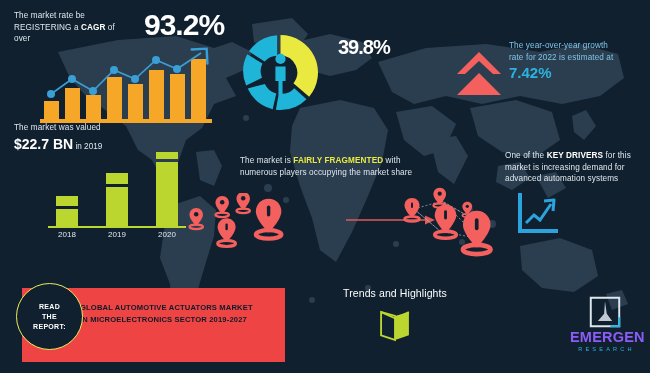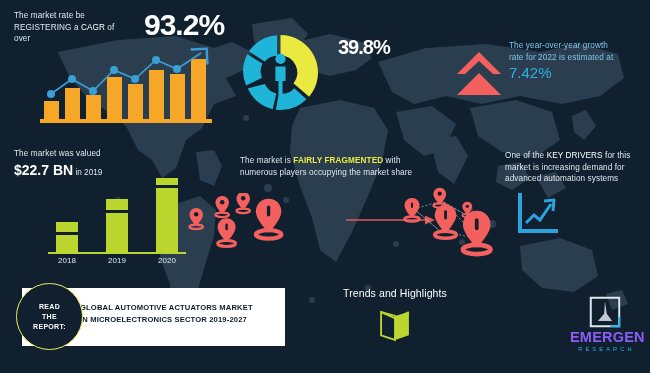--- a/index.html
+++ b/index.html
@@ -7,24 +7,24 @@
   body {
     width:650px; height:373px; position:relative; overflow:hidden;
     font-family:"Liberation Sans", sans-serif;
     background:#10202f;
   }
   .canvas { position:absolute; inset:0; overflow:hidden; }
   .worldmap { position:absolute; inset:0; }
 
   
   .stat-label { color:#dfe7ee; font-size:8.2px; line-height:11.5px; letter-spacing:.1px; }
-  .stat-label b { color:#ffffff; font-weight:normal; }
+  .stat-label b { color:#ffffff; font-weight:bold; }
   .big-white { color:#ffffff; font-weight:bold; letter-spacing:-1px; }
   .cyan-txt { color:#7fc4e8; }
-  .cyan-big { color:#2bb3e0; font-weight:normal; }
+  .cyan-big { color:#2bb3e0; font-weight:bold; }
 
   
   #b1 { position:absolute; left:14px; top:10px; width:200px; }
   #b1 .txt { width:120px; }
   #b1 .pct { position:absolute; left:130px; top:-2px; font-size:30px; }
   #b1 .chart { position:absolute; left:26px; top:36px; }
 
   
   #b2 { position:absolute; left:238px; top:30px; }
   #b2 .donutwrap { position:absolute; left:0; top:0; }
@@ -32,41 +32,41 @@
   #b2 .side .pct { font-size:20px; }
   #b2 .side .sub { margin-top:3px; }
 
   
   #b3 { position:absolute; left:455px; top:40px; width:195px; }
   #b3 .arrows { position:absolute; left:-2px; top:8px; }
   #b3 .t { position:absolute; left:54px; top:0px; width:140px; }
   #b3 .t .p { font-size:15px; margin-top:1px; }
 
   
-  #b4 { position:absolute; left:14px; top:148px; width:180px; }
+  #b4 { position:absolute; left:14px; top:122px; width:180px; }
   #b4 .l1 { }
   #b4 .l2 { margin-top:1px; }
   #b4 .l2 .v { font-size:14px; font-weight:bold; color:#fff; }
   #b4 .l2 .s { font-size:8.2px; color:#dfe7ee; }
   #b4 .chart { position:absolute; left:26px; top:26px; }
 
   
   #b5 { position:absolute; left:240px; top:155px; width:210px; }
   #b5 .y { color:#e9e93f; font-weight:bold; }
   #b5 .pins { position:absolute; left:-55px; top:38px; }
   #b5 .arrow { position:absolute; left:105px; top:58px; }
   #b5 .net { position:absolute; left:160px; top:30px; }
 
   
   #b6 { position:absolute; left:505px; top:150px; width:140px; }
   #b6 .icon { position:absolute; left:12px; top:42px; }
 
   
-  #banner { position:absolute; left:22px; top:288px; width:263px; height:58px;
-            background:#ffffff;text-decoration:underline; }
+  #banner { position:absolute; left:22px; top:288px; width:263px; height:74px;
+            background:#ef4444;text-decoration:underline; }
   #banner .title { position:absolute; left:58px; top:14px; width:200px;
                    color:#0d1b2a; font-size:7.6px; font-weight:bold;
                    line-height:11.5px; letter-spacing:.15px; }
   #readcircle { position:absolute; left:16px; top:283px; width:67px; height:67px;
                 border-radius:50%; background:#10202f; border:1.6px solid #ecec5c;
                 display:flex; align-items:center; justify-content:center; }
   #readcircle .rt { color:#fff; font-size:7px; font-weight:bold; text-align:center;
                     line-height:10px; letter-spacing:.3px; }
 
   

